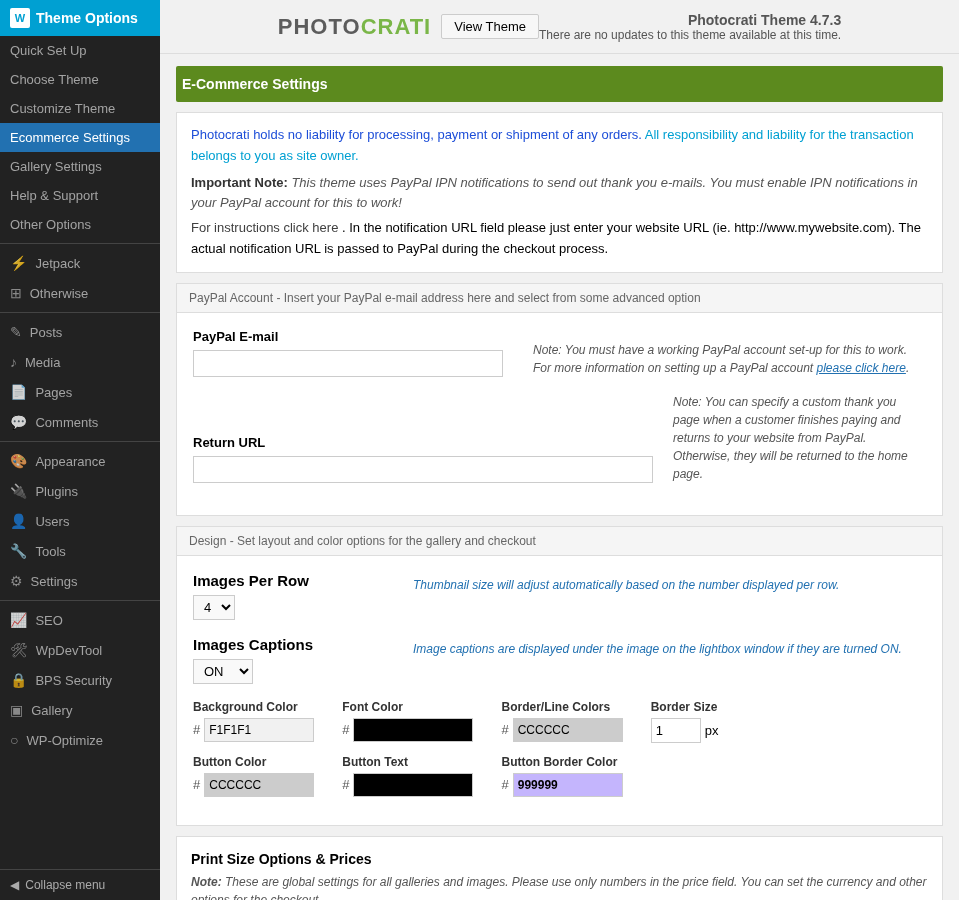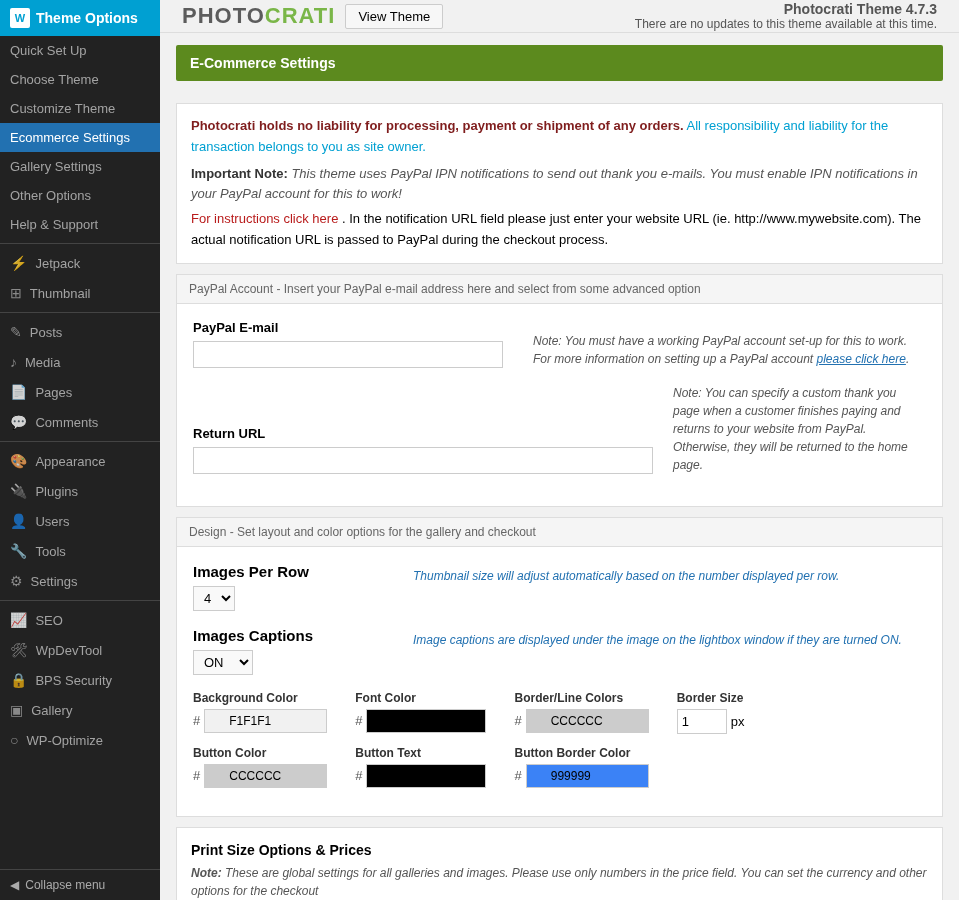--- a/index.html
+++ b/index.html
@@ -60,23 +60,23 @@
       flex: 1;
       display: flex;
       flex-direction: column;
       overflow: hidden;
     }
     #topbar {
       background: #f1f1f1;
       padding: 8px 22px;
       display: flex;
       align-items: center;
-      justify-content: space-between;
+      justify-content: center;
       border-bottom: 1px solid #ddd;
-      height: 33px;
+      height: 54px;
     }
     .photocrati-logo {
       font-size: 22px;
       font-weight: bold;
       color: #5c5c5c;
       letter-spacing: 1px;
     }
     .photocrati-logo span { color: #7ab648; }
     .view-theme-btn {
       background: #f7f7f7;
@@ -96,40 +96,40 @@
     #content {
       flex: 1;
       overflow-y: auto;
       padding: 12px 16px;
       background: #f1f1f1;
     }
 
     .page-title-bar {
       background: #5c8a1e;
       color: #fff;
-      padding: 10px 14px;
+      padding: 10px 6px;
       font-size: 14px;
       font-weight: bold;
-      margin-bottom: 22px;
+      margin-bottom: 10px;
       border-radius: 2px;
     }
 
     .info-box {
       background: #fff;
       border: 1px solid #ddd;
       padding: 12px 14px;
       margin-bottom: 10px;
       font-size: 13px;
       line-height: 1.6;
     }
-    .info-box .warning-bold { font-weight: bold; color: #7f1d1d; }
+    .info-box .warning-bold { font-weight: normal; color: #1d4ed8; }
     .info-box .warning-text { color: #00a0d2; }
     .info-box .note { font-style: italic; color: #555; }
     .info-box .note-bold { font-weight: bold; color: #333; }
-    .info-box a { color: #b91c1c; text-decoration: none; }
+    .info-box a { color: #404040; text-decoration: none; }
 
     .section-header {
       background: #f5f5f5;
       border: 1px solid #ddd;
       border-bottom: none;
       padding: 7px 12px;
       font-size: 12px;
       color: #666;
     }
     .section-body {
@@ -186,22 +186,22 @@
       font-size: 12px;
       color: #333;
     }
     .color-input-wrap {
       display: flex;
       align-items: center;
       gap: 2px;
     }
     .color-hash { font-size: 13px; color: #555; margin-right: 2px; }
     .color-input {
-      width: 123px;
-      padding: 4px 24px;
+      width: 110px;
+      padding: 4px 4px;
       border: 1px solid #ccc;
       font-size: 12px;
     }
     .color-swatch {
       width: 120px;
       height: 24px;
       border: 1px solid #ccc;
       display: inline-block;
       vertical-align: middle;
     }
@@ -273,36 +273,36 @@
     <div class="sidebar-item">
       <span>Customize Theme</span>
     </div>
     <div class="sidebar-item active">
       <span>Ecommerce Settings</span>
     </div>
     <div class="sidebar-item">
       <span>Gallery Settings</span>
     </div>
     <div class="sidebar-item">
+      <span>Help &amp; Support</span>
+    </div>
+    <div class="sidebar-item">
       <span>Other Options</span>
-    </div>
-    <div class="sidebar-item">
-      <span>Help &amp; Support</span>
     </div>
   </div>
 
   <div class="sidebar-divider"></div>
 
   <div class="sidebar-item">
     <span class="sidebar-icon">⚡</span>
     <span>Jetpack</span>
   </div>
   <div class="sidebar-item">
     <span class="sidebar-icon">⊞</span>
-    <span>Thumbnail</span>
+    <span>Otherwise</span>
   </div>
   <div class="sidebar-divider"></div>
   <div class="sidebar-item">
     <span class="sidebar-icon">✎</span>
     <span>Posts</span>
   </div>
   <div class="sidebar-item">
     <span class="sidebar-icon">♪</span>
     <span>Media</span>
   </div>
@@ -506,21 +506,21 @@
           <div class="color-input-wrap">
             <span class="color-hash">#</span>
             <div class="color-swatch" style="background:#000000;"></div>
           </div>
         </div>
 
         <div class="color-group">
           <label>Button Border Color</label>
           <div class="color-input-wrap">
             <span class="color-hash">#</span>
-            <input class="color-input" type="text" value="999999" style="background: #3b82f6;">
+            <input class="color-input" type="text" value="999999" style="background: #c4b5fd; font-weight: bold;">
           </div>
         </div>
       </div>
     </div>
 
     <div class="print-section section-body">
       <h3>Print Size Options &amp; Prices</h3>
       <p class="print-note">
         <strong>Note:</strong>
         <span> These are global settings for all galleries and images. Please use only numbers in the price field. You can set the currency and other options for the checkout</span>

